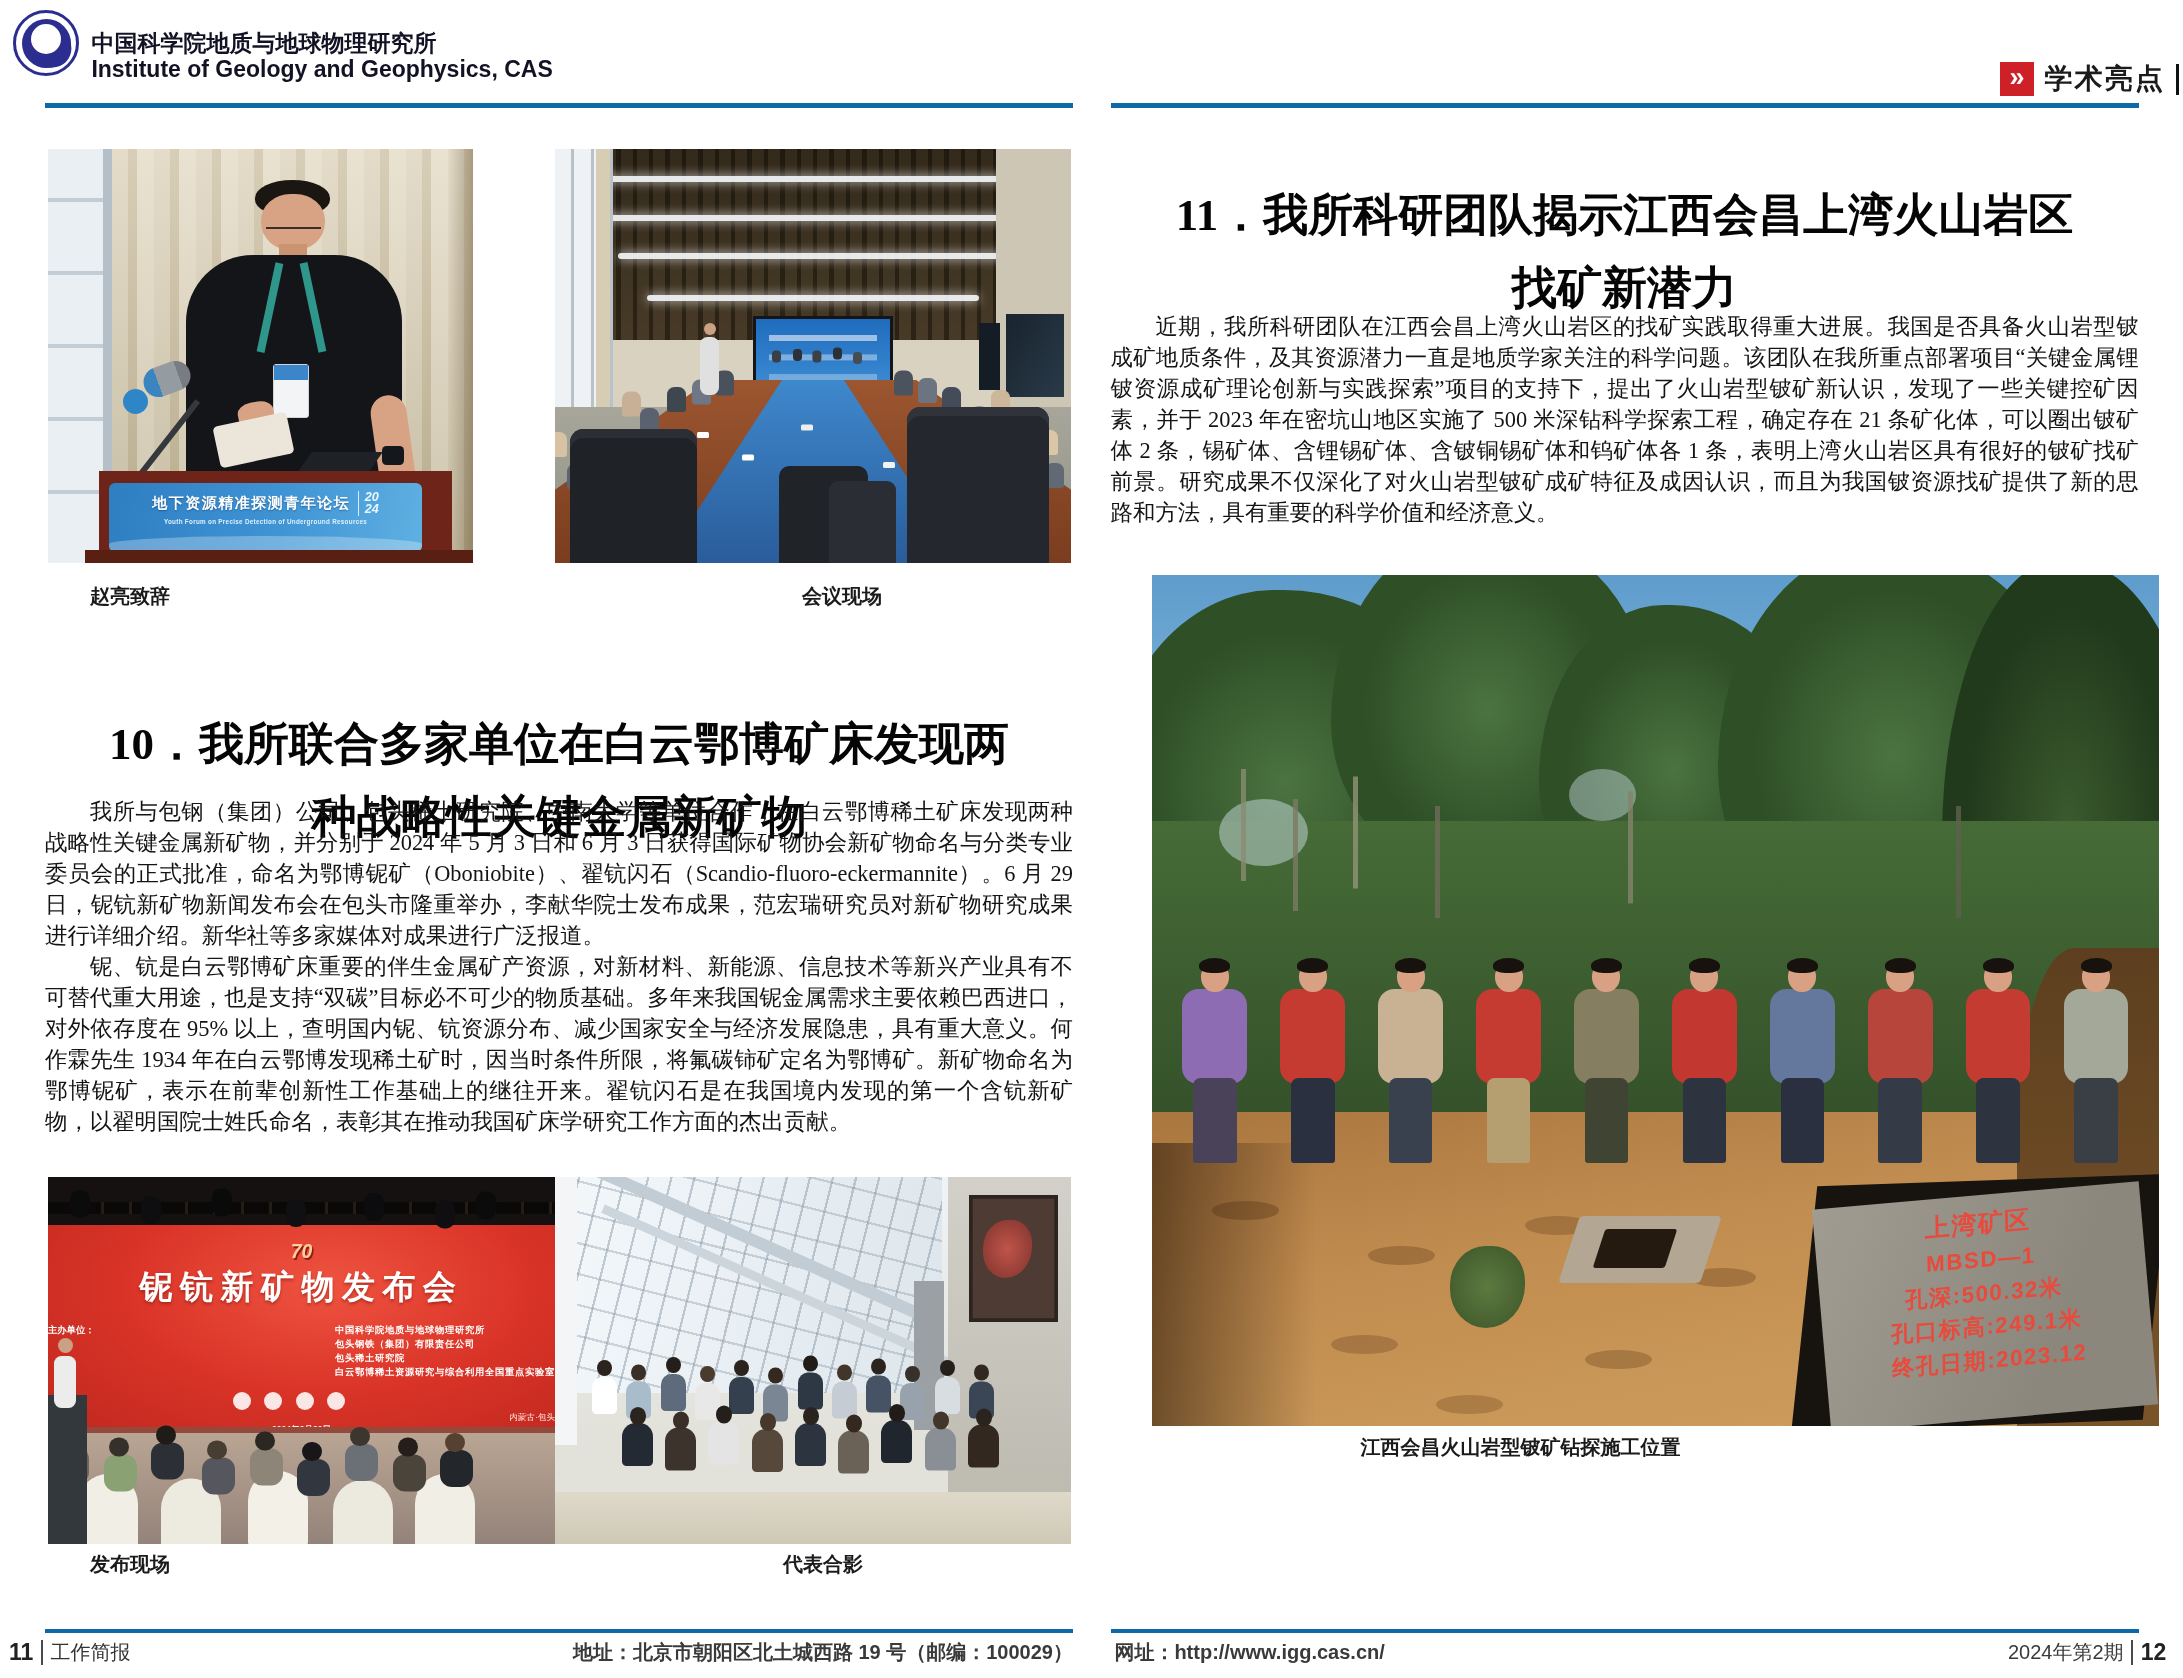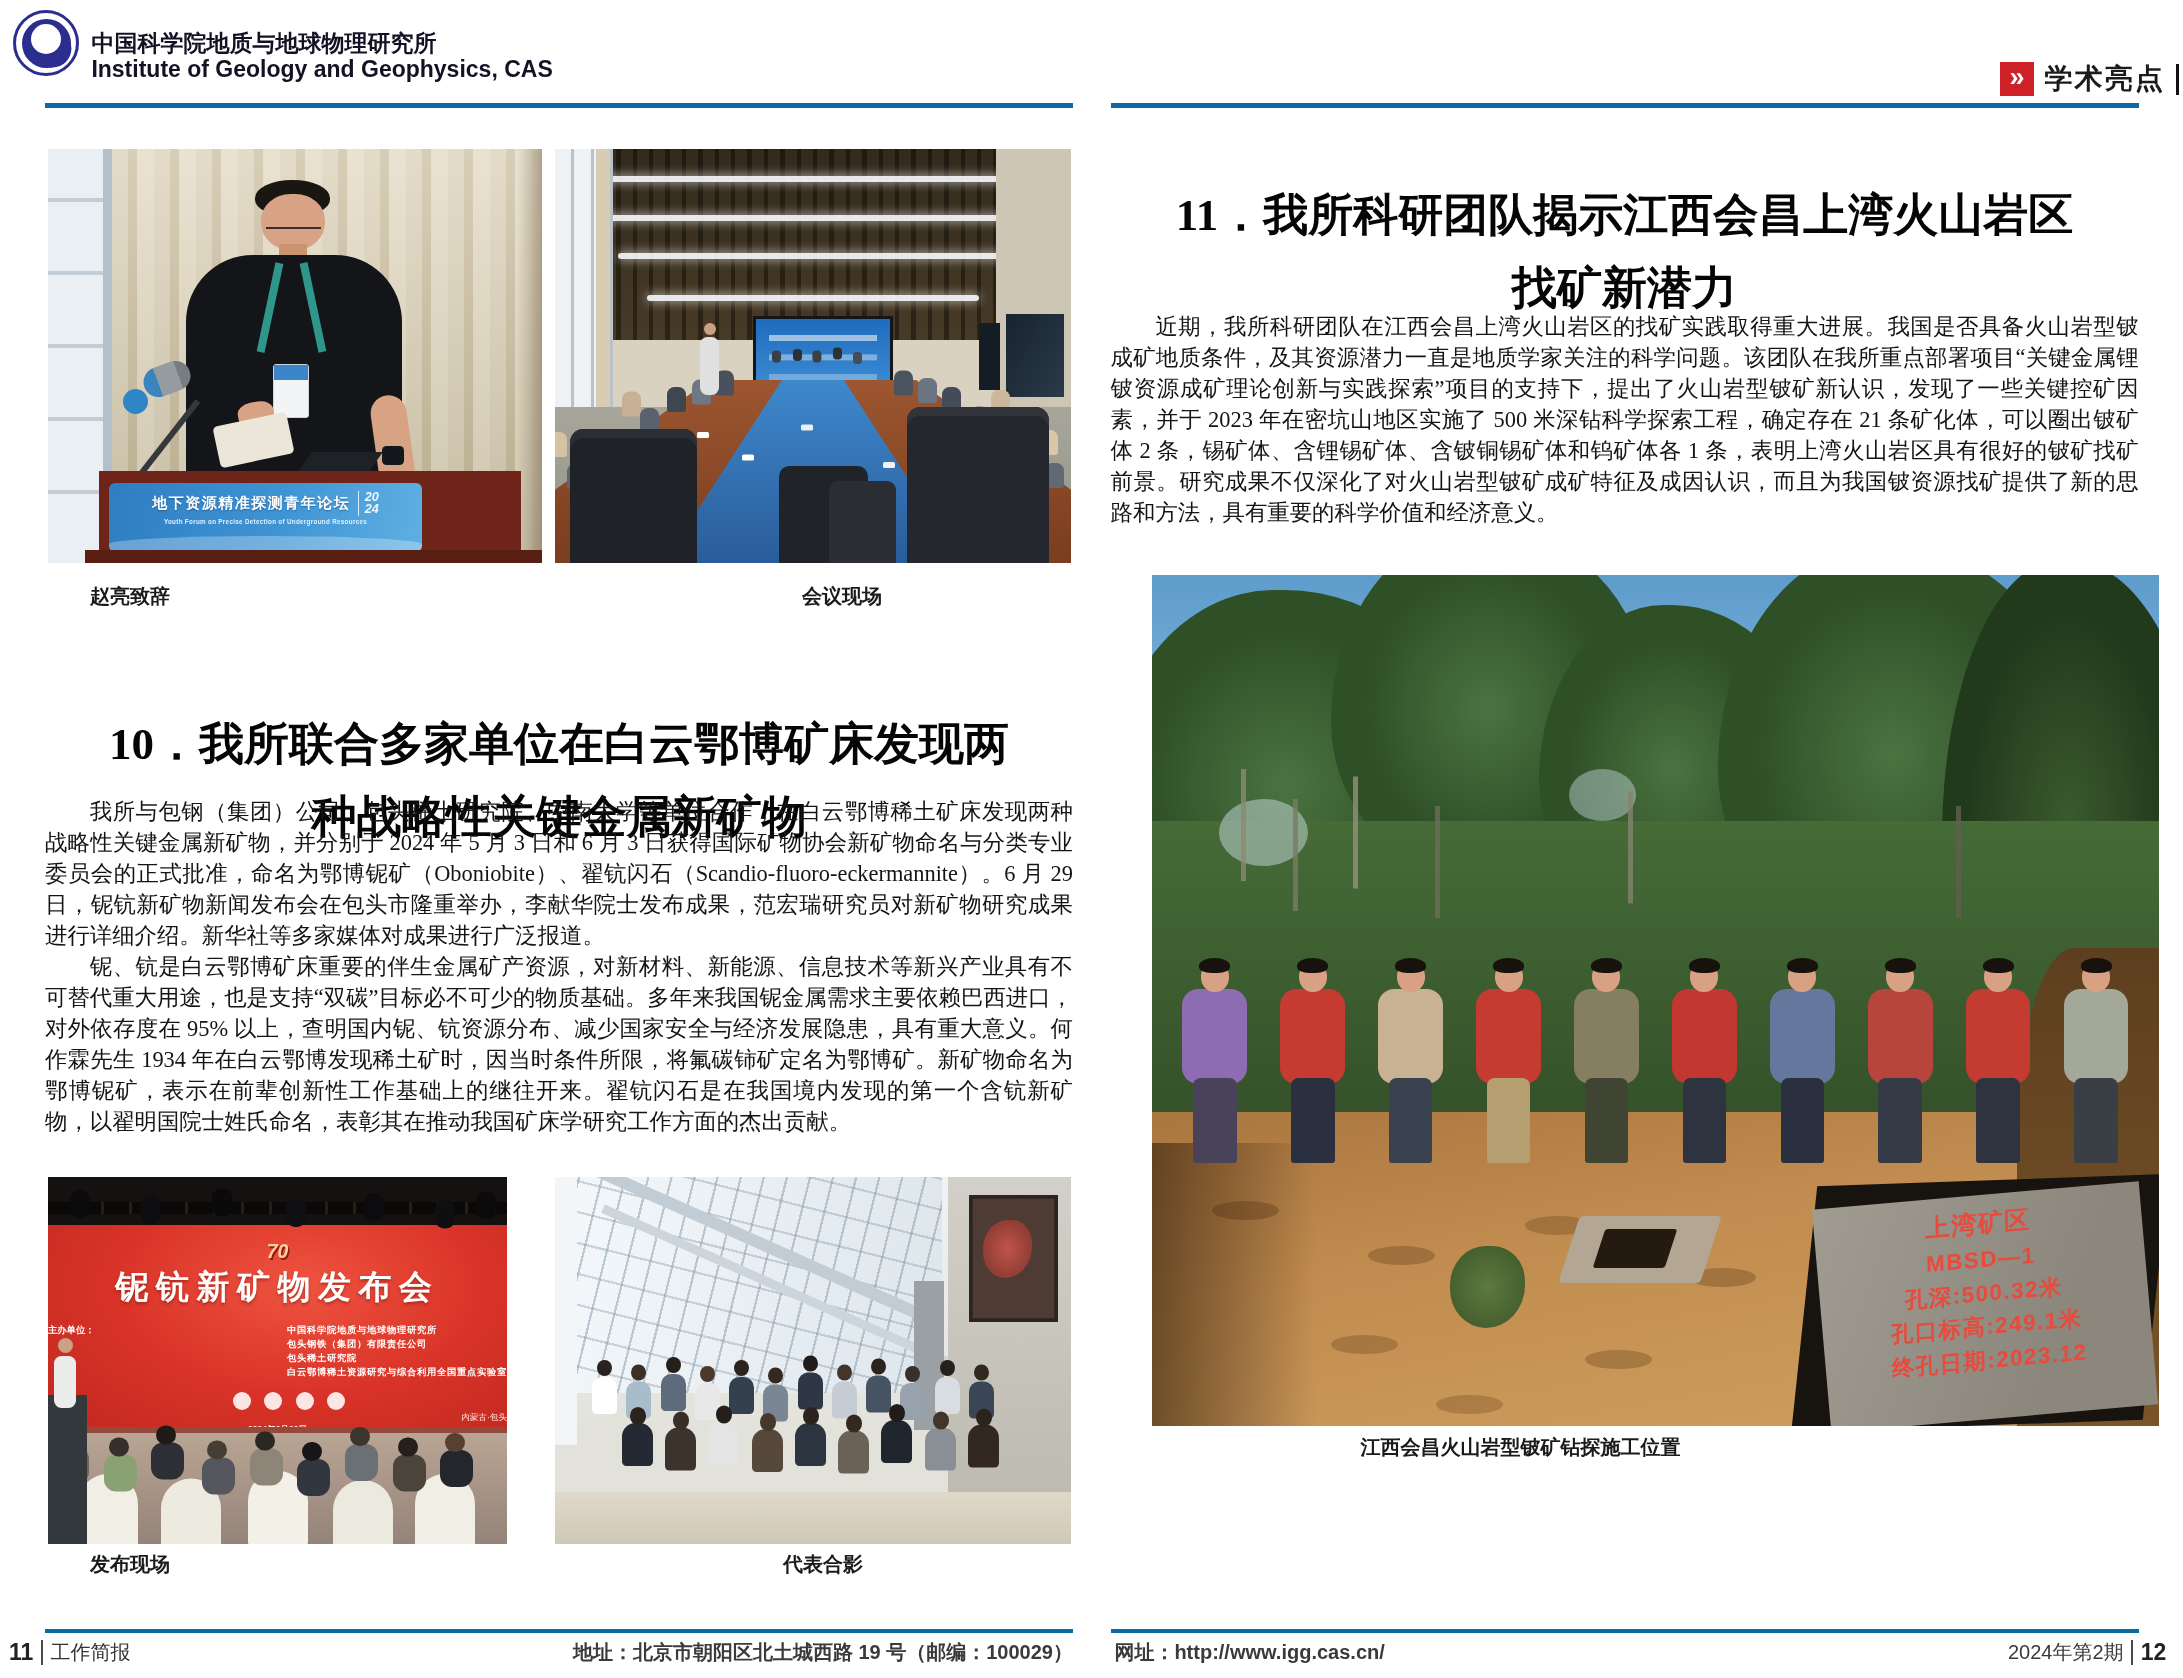--- a/index.html
+++ b/index.html
@@ -23,21 +23,21 @@
 
   .badge { position:absolute; left:908px; top:60px; display:flex; align-items:center; gap:10.4px; }
   .badge-box { width:34px; height:34px; background:#ce2127; color:#fff; display:flex; align-items:center; justify-content:center;
                font-size:27px; font-weight:800; line-height:1; padding-bottom:3px; box-sizing:border-box; }
   .badge-label { font-size:28px; font-weight:700; color:#1b1b1b; letter-spacing:2.2px; }
   .badge-bar { width:3.7px; height:31px; background:#101010; }
 
   
   figure { margin:0; }
   .photo { position:absolute; overflow:hidden; background:#d8d8d8; }
-  .ph1 { left:48px;  top:149px;  width:494px; height:414px; }
+  .ph1 { left:48px;  top:149px;  width:425px; height:414px; }
   .ph2 { left:555px; top:149px;  width:516px; height:414px; }
   .ph3 { left:48px;  top:1177px; width:459px; height:367px; }
   .ph4 { left:555px; top:1177px; width:516px; height:367px; }
   .ph5 { left:60px;  top:575px;  width:1007px; height:851px; }
 
   .cap { position:absolute; font-family:"Liberation Serif", serif; font-weight:600; font-size:20px; color:#1a1a1a; text-align:center; }
   .cap1 { left:52px;  top:583px;  width:156px; }
   .cap2 { left:760px; top:583px; width:164px; }
   .cap3 { left:52px;  top:1551px; width:156px; }
   .cap4 { left:745px; top:1551px; width:156px; }
@@ -143,21 +143,21 @@
   .p2-stand { position:absolute; left:145px; top:188px; width:19.4px; height:58px; background:#e0e0e0; border-radius:7.5px; }
   .p2-standhead { position:absolute; left:149px; top:174px; width:12px; height:12px; background:#caa184; border-radius:50%; }
   .p2-chairL { position:absolute; left:15px; bottom:0; width:127px; height:134px; background:#1f2227; border-radius:13.4px 13.4px 0 0;
     box-shadow:inset 0 9px 0 #2b2f35; }
   .p2-chairM { position:absolute; left:224px; bottom:0; width:89px; height:97px; background:#202328; border-radius:10.4px 10.4px 0 0; }
   .p2-chairR { position:absolute; right:22.4px; bottom:0; width:142px; height:156px; background:#24272d; border-radius:13.4px 13.4px 0 0;
     box-shadow:inset 0 9px 0 #30343a; }
   .p2-chairR2 { position:absolute; right:175px; bottom:0; width:67px; height:82px; background:#2a2d33; border-radius:9px 9px 0 0; }
 
   
-  .ph3 { background:#c9b8a8; }
+  .ph3 { background:#c9b8a8;padding-left:48px; }
   .p3-ceil { position:absolute; left:0; right:0; top:0; height:48px; background:#141110; }
   .p3-truss { position:absolute; left:0; right:0; top:25px; height:12px;
     background:repeating-linear-gradient(90deg,#0b0908 0 25px,#241d16 25px 28px); }
   .p3-lights { position:absolute; left:22.4px; top:13.4px; width:19.4px; height:28px; border-radius:9px; background:#0b0b0c;
     box-shadow:71px 6px #0e0e10,142px -1.5px #0a0a0b,216px 9px #101013,294px 3px #0c0c0e,365px 10.4px #0f0f11,406px 1.5px #0b0b0c; }
   .p3-red { position:absolute; left:0; right:0; top:48px; height:203px;
     background:radial-gradient(90% 120% at 55% 30%,#ef5340 0%,#d93327 45%,#b5241b 100%); }
   .p3-logo70 { position:absolute; left:0; right:0; top:63px; text-align:center; font-size:19.4px; font-weight:800; font-style:italic;
     color:#ffcf9e; text-shadow:1.5px 1.5px 0 #8f1c14; }
   .p3-title { position:absolute; left:0; right:0; top:88px; text-align:center; font-size:33px; font-weight:700; letter-spacing:7.5px;

